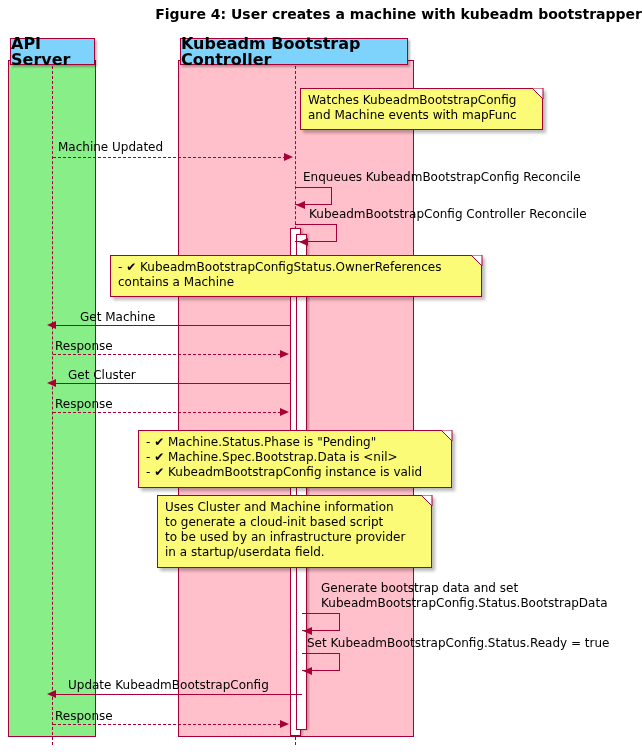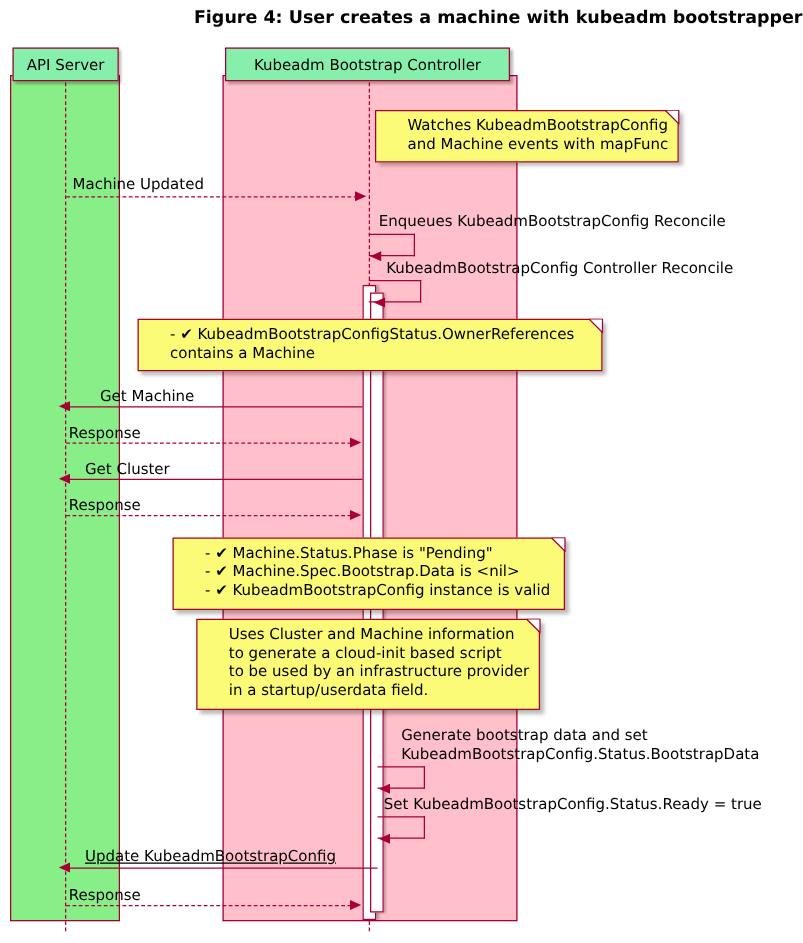--- a/index.html
+++ b/index.html
@@ -35,29 +35,30 @@
   
   .band {
     position: absolute;
     box-sizing: border-box;
     border: 1px solid #A80036;
   }
   
   .pbox {
     position: absolute;
     box-sizing: border-box;
-    background: #86efac;
+    background: #7dd3fc;
     border: 1.5px solid #A80036;
     color: #000000;
-    font-size: 12px;
+    font-size: 16px;
     line-height: 1;
     display: flex;
     align-items: center;
     justify-content: center;
     box-shadow: 2px 2px 2px rgba(0,0,0,0.28);
+    font-weight: bold;
   }
   
   .lifeline {
     position: absolute;
     width: 0;
     border-left: 1px dashed #A80036;
   }
   
   .activation {
     position: absolute;
@@ -106,21 +107,21 @@
   }
   
   .note {
     position: absolute;
     box-sizing: border-box;
     background: #FBFB77;
     border: 1px solid #A80036;
     color: #000000;
     font-size: 12px;
     line-height: 15px;
-    padding: 4px 6px 4px 25px;
+    padding: 4px 6px 4px 7px;
     white-space: pre;
     box-shadow: 3px 3px 3px rgba(0,0,0,0.27);
   }
 </style>
 </head>
 <body>
 
 <div id="diagram">
 
   <div class="title">Figure 4: User creates a machine with kubeadm bootstrapper</div>
@@ -195,21 +196,21 @@
     <span style="white-space:pre;">Generate bootstrap data and set
 KubeadmBootstrapConfig.Status.BootstrapData</span>
   </div>
   <div class="selfcall" style="left:302px; top:613px; width:38px; height:18px;"></div>
   <div class="arrow-l" style="left:303px; top:627px;"></div>
 
   <div class="msg-label" style="left:307px; top:637px;">Set KubeadmBootstrapConfig.Status.Ready = true</div>
   <div class="selfcall" style="left:302px; top:653px; width:38px; height:18px;"></div>
   <div class="arrow-l" style="left:303px; top:667px;"></div>
 
-  <div class="msg-label" style="left:68px; top:679px;text-decoration:underline;">Update KubeadmBootstrapConfig</div>
+  <div class="msg-label" style="left:68px; top:679px;">Update KubeadmBootstrapConfig</div>
   <div class="msg-line" style="left:54px; top:694px; width:248px;"></div>
   <div class="arrow-l" style="left:47px; top:690px;"></div>
 
   <div class="msg-label" style="left:55px; top:710px;">Response</div>
   <div class="msg-line dotted" style="left:53px; top:724px; width:228px;"></div>
   <div class="arrow-r" style="left:280px; top:720px;"></div>
 
   <div class="note" style="left:300px; top:88px; width:243px; height:42px;">Watches KubeadmBootstrapConfig
 and Machine events with mapFunc</div>
   <svg class="fold-edge" style="position:absolute; left:532px; top:88px; width:12px; height:12px;">

